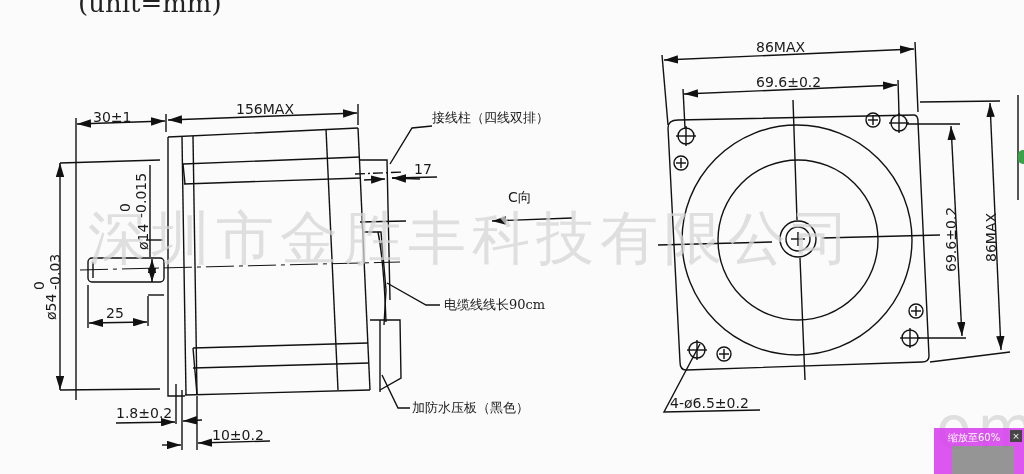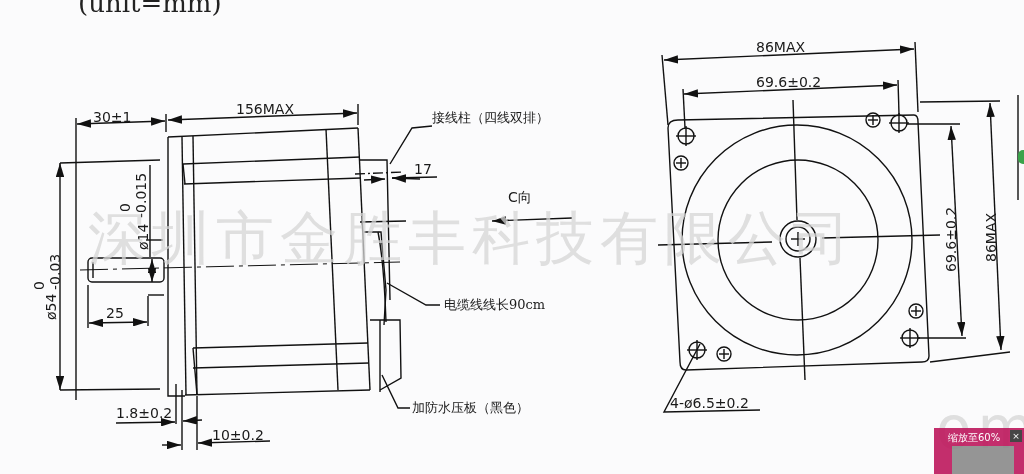--- a/index.html
+++ b/index.html
@@ -2,21 +2,21 @@
 <html><head>
 <meta charset="utf-8">
 <style>
   html, body { margin: 0; padding: 0; }
   body { width: 1024px; height: 474px; background: #fbfbfc; position: relative; overflow: hidden; font-family: "DejaVu Sans", sans-serif; }
   svg { position: absolute; left: 0; top: 0; }
   .dim { font-family: "DejaVu Sans", sans-serif; font-size: 14px; fill: #1a1a1a; }
   .cn { font-family: "DejaVu Serif", serif; font-size: 13px; fill: #1a1a1a; }
   .wm { font-family: "DejaVu Sans", sans-serif; font-size: 58px; fill: #d6d6d6; opacity: 0.75; letter-spacing: 6px; }
   .unit { font-family: "DejaVu Serif", serif; font-size: 26px; fill: #222; }
-  .zoom-pop { position: absolute; left: 934px; top: 428px; width: 90px; height: 46px; background: #be185d; opacity: 0.9; }
+  .zoom-pop { position: absolute; left: 934px; top: 428px; width: 90px; height: 46px; background: #d946ef; opacity: 0.9; }
   .zoom-pop .label { position: absolute; left: 14px; top: 3px; font-size: 10px; color: #fff; font-family: "DejaVu Sans", sans-serif; }
   .zoom-pop .close { position: absolute; right: 2px; top: 2px; width: 12px; height: 12px; background: #333; color: #fff; font-size: 9px; line-height: 12px; text-align: center; }
   .zoom-pop .thumb { position: absolute; left: 18px; top: 18px; width: 62px; height: 28px; background: #8a8a8a; }
   .status-dot { position: absolute; left: 1018px; top: 150px; width: 10px; height: 14px; border-radius: 5px; background: #3aa34a; }
 </style>
 </head>
 <body>
 
 <svg width="1024" height="474" viewBox="0 0 1024 474">
   <defs>

